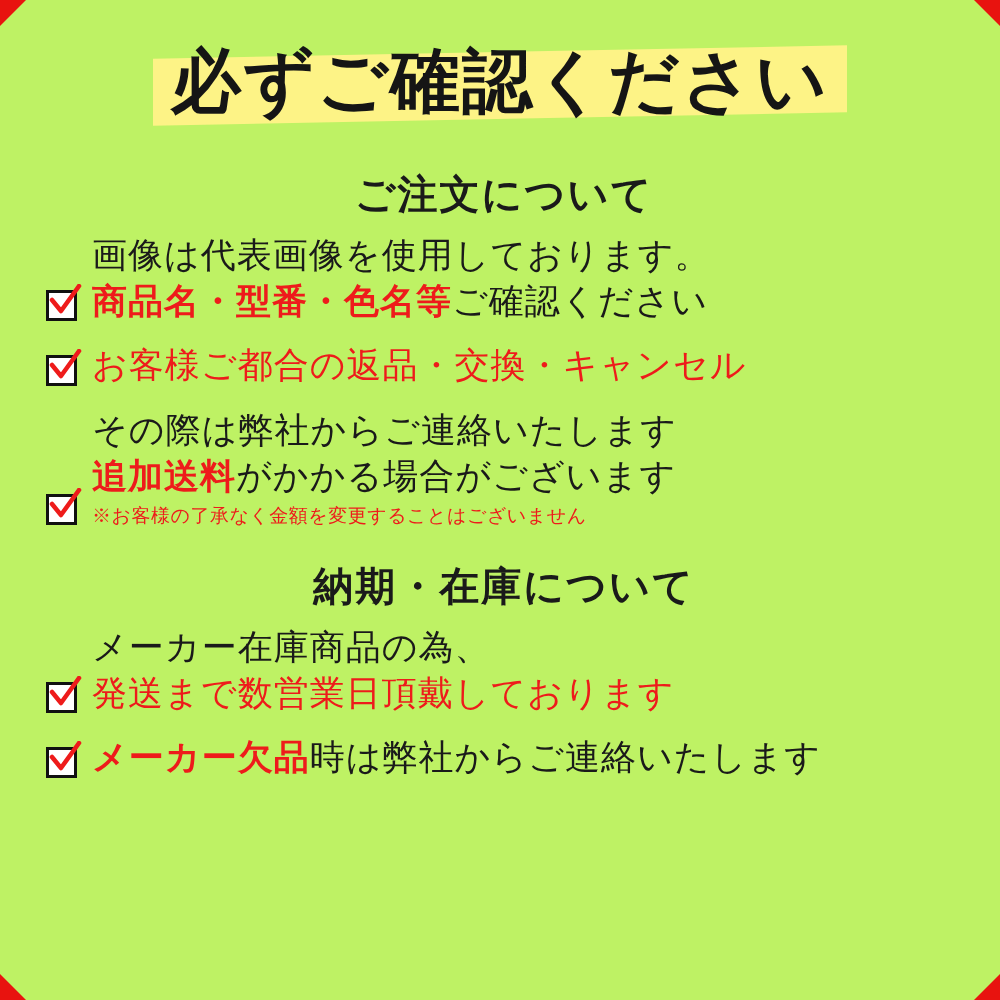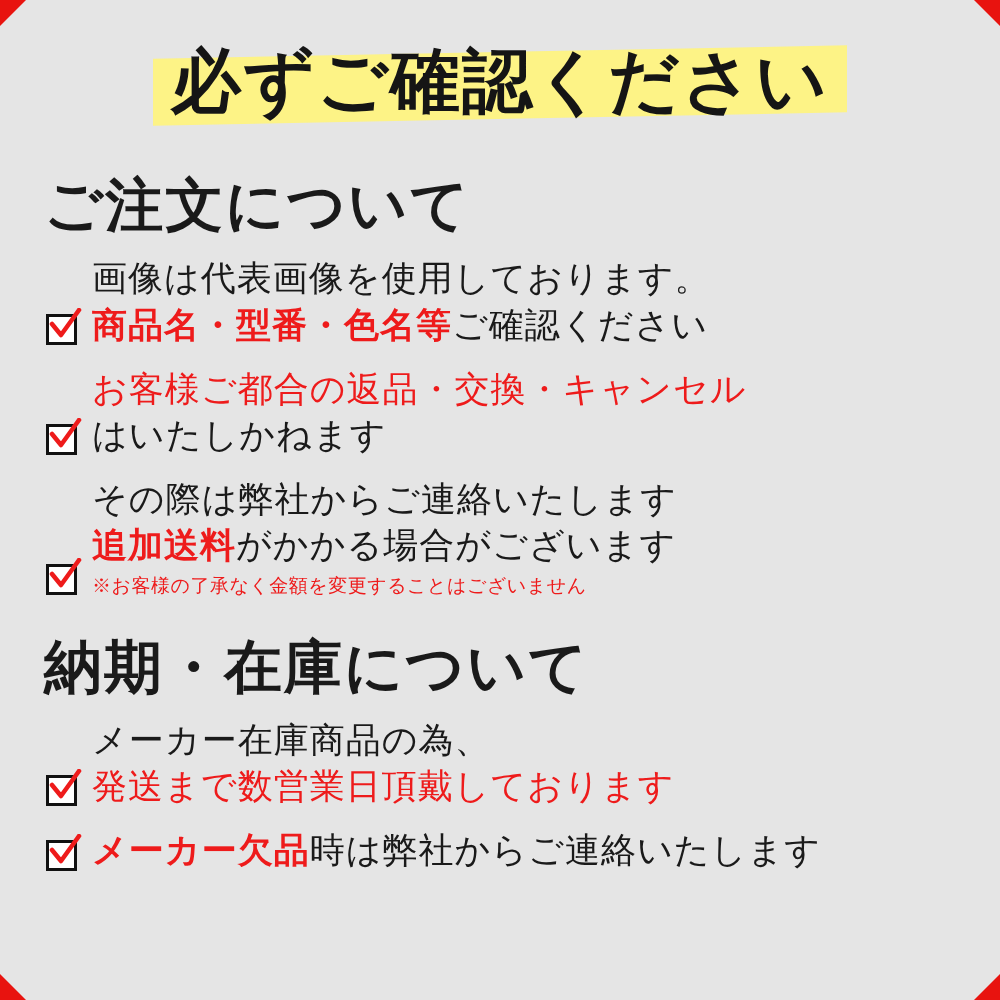--- a/index.html
+++ b/index.html
@@ -9,21 +9,21 @@
     height: 1000px;
     background: #ffffff;
     font-family: "DejaVu Sans", "Liberation Sans", sans-serif;
     overflow: hidden;
   }
 
   #page {
     position: relative;
     width: 1000px;
     height: 1000px;
-    background: #e5e5e5;
+    background: #bef264;
   }
 
   
   .corner {
     position: absolute;
     width: 0;
     height: 0;
   }
   .corner-tl {
     top: 0; left: 0;
@@ -88,25 +88,26 @@
     top: 168px;
     left: 44px;
     width: 920px;
   }
 
   .section { margin-bottom: 6px; }
 
   .section-heading {
     font-family: "DejaVu Serif", "Liberation Serif", serif;
     font-weight: bold;
-    font-size: 58px;
+    font-size: 40px;
     color: #1a1a1a;
     letter-spacing: 2px;
     margin-bottom: 12px;
     line-height: 1.3;
+    text-align: center;
   }
   .section-heading.second { margin-top: 32px; }
 
   .item {
     display: flex;
     align-items: flex-end;
     margin-bottom: 18px;
   }
 
   .check {
@@ -201,21 +202,20 @@
 
       <div class="item">
         <span class="check">
           <span class="box"></span>
           <svg class="mark" viewBox="0 0 34 34" xmlns="http://www.w3.org/2000/svg">
             <path d="M4 16 L13 27 L31 2" fill="none" stroke="#ee1b1b" stroke-width="4.5" stroke-linecap="round" stroke-linejoin="round"></path>
           </svg>
         </span>
         <span class="lines">
           <div class="line bold-red">お客様ご都合の返品・交換・キャンセル</div>
-          <div class="line">はいたしかねます</div>
         </span>
       </div>
 
       <div class="item">
         <span class="check">
           <span class="box"></span>
           <svg class="mark" viewBox="0 0 34 34" xmlns="http://www.w3.org/2000/svg">
             <path d="M4 16 L13 27 L31 2" fill="none" stroke="#ee1b1b" stroke-width="4.5" stroke-linecap="round" stroke-linejoin="round"></path>
           </svg>
         </span>

